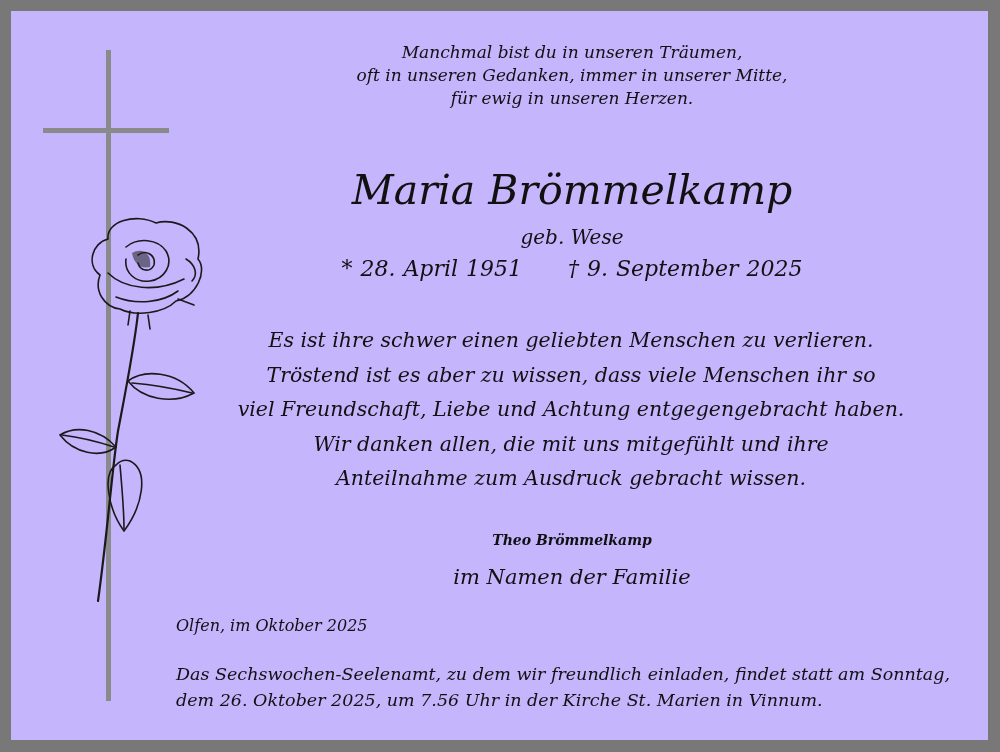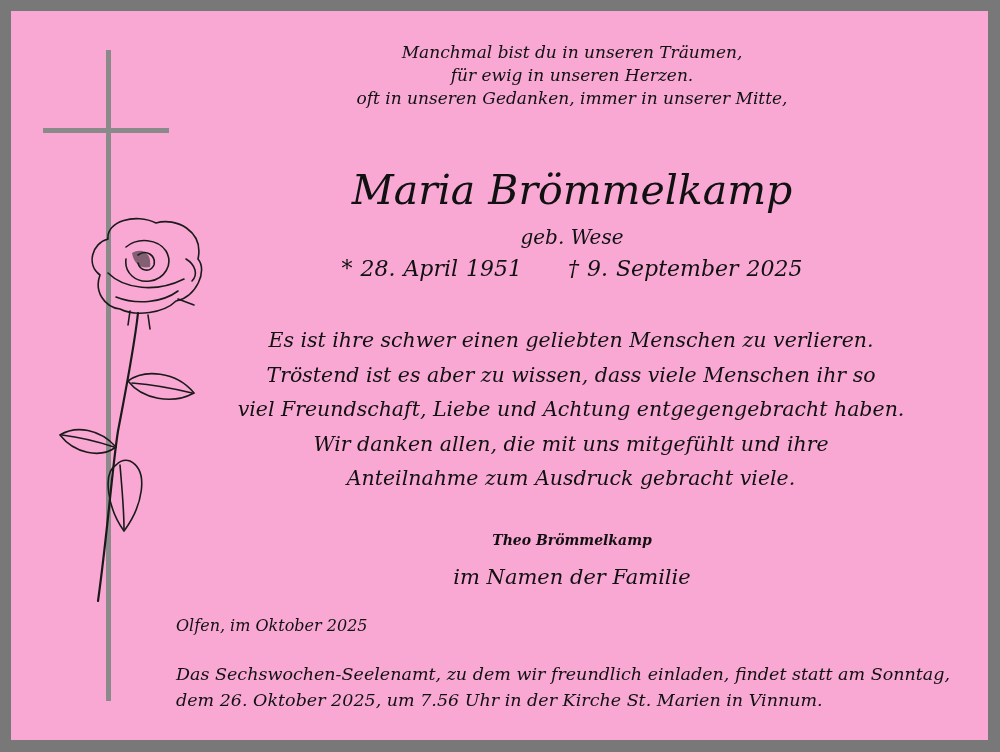--- a/index.html
+++ b/index.html
@@ -1,18 +1,18 @@
 <!DOCTYPE html>
 <html><head>
 <meta charset="utf-8">
 <style>
   html, body { margin:0; padding:0; }
   body { width:1000px; height:752px; background:#787878; position:relative; overflow:hidden;
          font-family:"DejaVu Serif","Liberation Serif",serif; color:#111; }
-  .card { position:absolute; left:11px; top:11px; width:977px; height:729px; background:#f9a8d4; }
+  .card { position:absolute; left:11px; top:11px; width:977px; height:729px; background:#c4b5fd; }
   .abs { position:absolute; }
   .center { text-align:center; }
   .it { font-style:italic; }
   .cross-v { position:absolute; left:95px; top:39px; width:5px; height:651px; background:#8a8a8a; }
   .cross-h { position:absolute; left:32px; top:117px; width:126px; height:5px; background:#8a8a8a; }
   .poem { left:221px; top:30px; width:680px; font-size:17px; line-height:23px; }
   .name { left:221px; top:152px; width:680px; font-size:41px; line-height:54px; }
   .nee { left:221px; top:214px; width:680px; font-size:20px; line-height:24px; }
   .dates { left:221px; top:244px; width:680px; font-size:22px; line-height:28px; word-spacing:1px; }
   .dates span + span { margin-left:46px; }
@@ -53,36 +53,36 @@
       <path d="M70 256 C 56 264, 62 300, 78 322 C 96 298, 104 262, 84 252 C 78 250, 74 252, 70 256 Z"></path>
       <path d="M74 256 C 76 280, 78 300, 78 320"></path>
     </g>
     <g fill="#222">
       <path d="M86 44 C 96 38, 106 44, 104 58 C 96 60, 88 56, 86 44 Z" opacity="0.55"></path>
     </g>
   </svg>
 
   <div class="abs center it poem">
     <div>Manchmal bist du in unseren Träumen,</div>
+    <div>oft in unseren Gedanken, immer in unserer Mitte,</div>
     <div>für ewig in unseren Herzen.</div>
-    <div>oft in unseren Gedanken, immer in unserer Mitte,</div>
   </div>
 
   <div class="abs center it name">Maria Brömmelkamp</div>
   <div class="abs center it nee">geb. Wese</div>
   <div class="abs center it dates">
     <span>* 28. April 1951</span><span>† 9. September 2025</span>
   </div>
 
   <div class="abs center it body-text">
     <div>Es ist ihre schwer einen geliebten Menschen zu verlieren.</div>
     <div>Tröstend ist es aber zu wissen, dass viele Menschen ihr so</div>
     <div>viel Freundschaft, Liebe und Achtung entgegengebracht haben.</div>
     <div>Wir danken allen, die mit uns mitgefühlt und ihre</div>
-    <div>Anteilnahme zum Ausdruck gebracht viele.</div>
+    <div>Anteilnahme zum Ausdruck gebracht wissen.</div>
   </div>
 
   <div class="abs center it sign">Theo Brömmelkamp</div>
   <div class="abs center it family">im Namen der Familie</div>
 
   <div class="abs it place">Olfen, im Oktober 2025</div>
 
   <div class="abs it notice">
     <div>Das Sechswochen-Seelenamt, zu dem wir freundlich einladen, findet statt am Sonntag,</div>
     <div>dem 26. Oktober 2025, um 7.56 Uhr in der Kirche St. Marien in Vinnum.</div>

